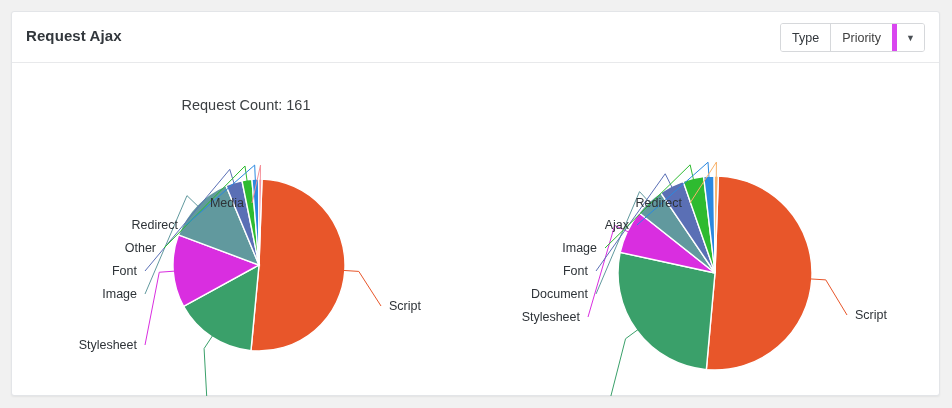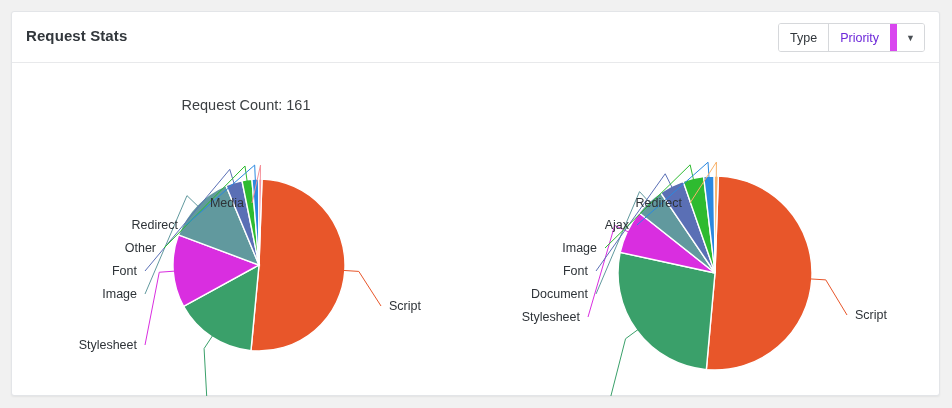--- a/index.html
+++ b/index.html
@@ -28,40 +28,40 @@
     border:1px solid #d6d8db;border-radius:3px;overflow:hidden;
     background:#fff;height:27px;
   }
   .tg-btn{
     display:flex;align-items:center;justify-content:center;
     padding:0 11px;font-size:12.5px;height:100%;
     box-sizing:border-box;background:#fff;cursor:pointer;
     white-space:nowrap;
   }
   #tg-type{font-weight:normal;color:#32373c;border-right:1px solid #d6d8db;}
-  #tg-priority{color:#6d28d9;border-right:7px solid #d946ef;}
+  #tg-priority{color:#404040;border-right:5px solid #d946ef;}
   #tg-caret{color:#4a4f54;font-size:9px;padding:0 9px;}
   #charts{position:absolute;left:0;top:52px;width:100%;height:332px;text-decoration:underline;}
   .chart-wrap{position:absolute;top:0;height:332px;width:464px;}
   #chart-left{left:2px;}
   #chart-right{left:465px;}
   .chart-title{
     position:absolute;top:33px;width:100%;text-align:center;
     font-size:14.5px;color:#3c4043;
   }
   svg{position:absolute;left:0;top:0;}
   .pie-label{font-family:"Liberation Sans", sans-serif;font-size:12.5px;fill:#2e3338;}
 </style>
 </head>
 <body>
 
 <div id="card">
 
   <div id="card-header">
-    <div id="panel-title">Request Stats</div>
+    <div id="panel-title">Request Ajax</div>
 
     <div id="toggle-group">
       <div class="tg-btn" id="tg-type">Type</div>
       <div class="tg-btn" id="tg-priority">Priority</div>
       <div class="tg-btn" id="tg-caret">▼</div>
     </div>
   </div>
 
   <div id="charts">
     <div class="chart-wrap" id="chart-left">

